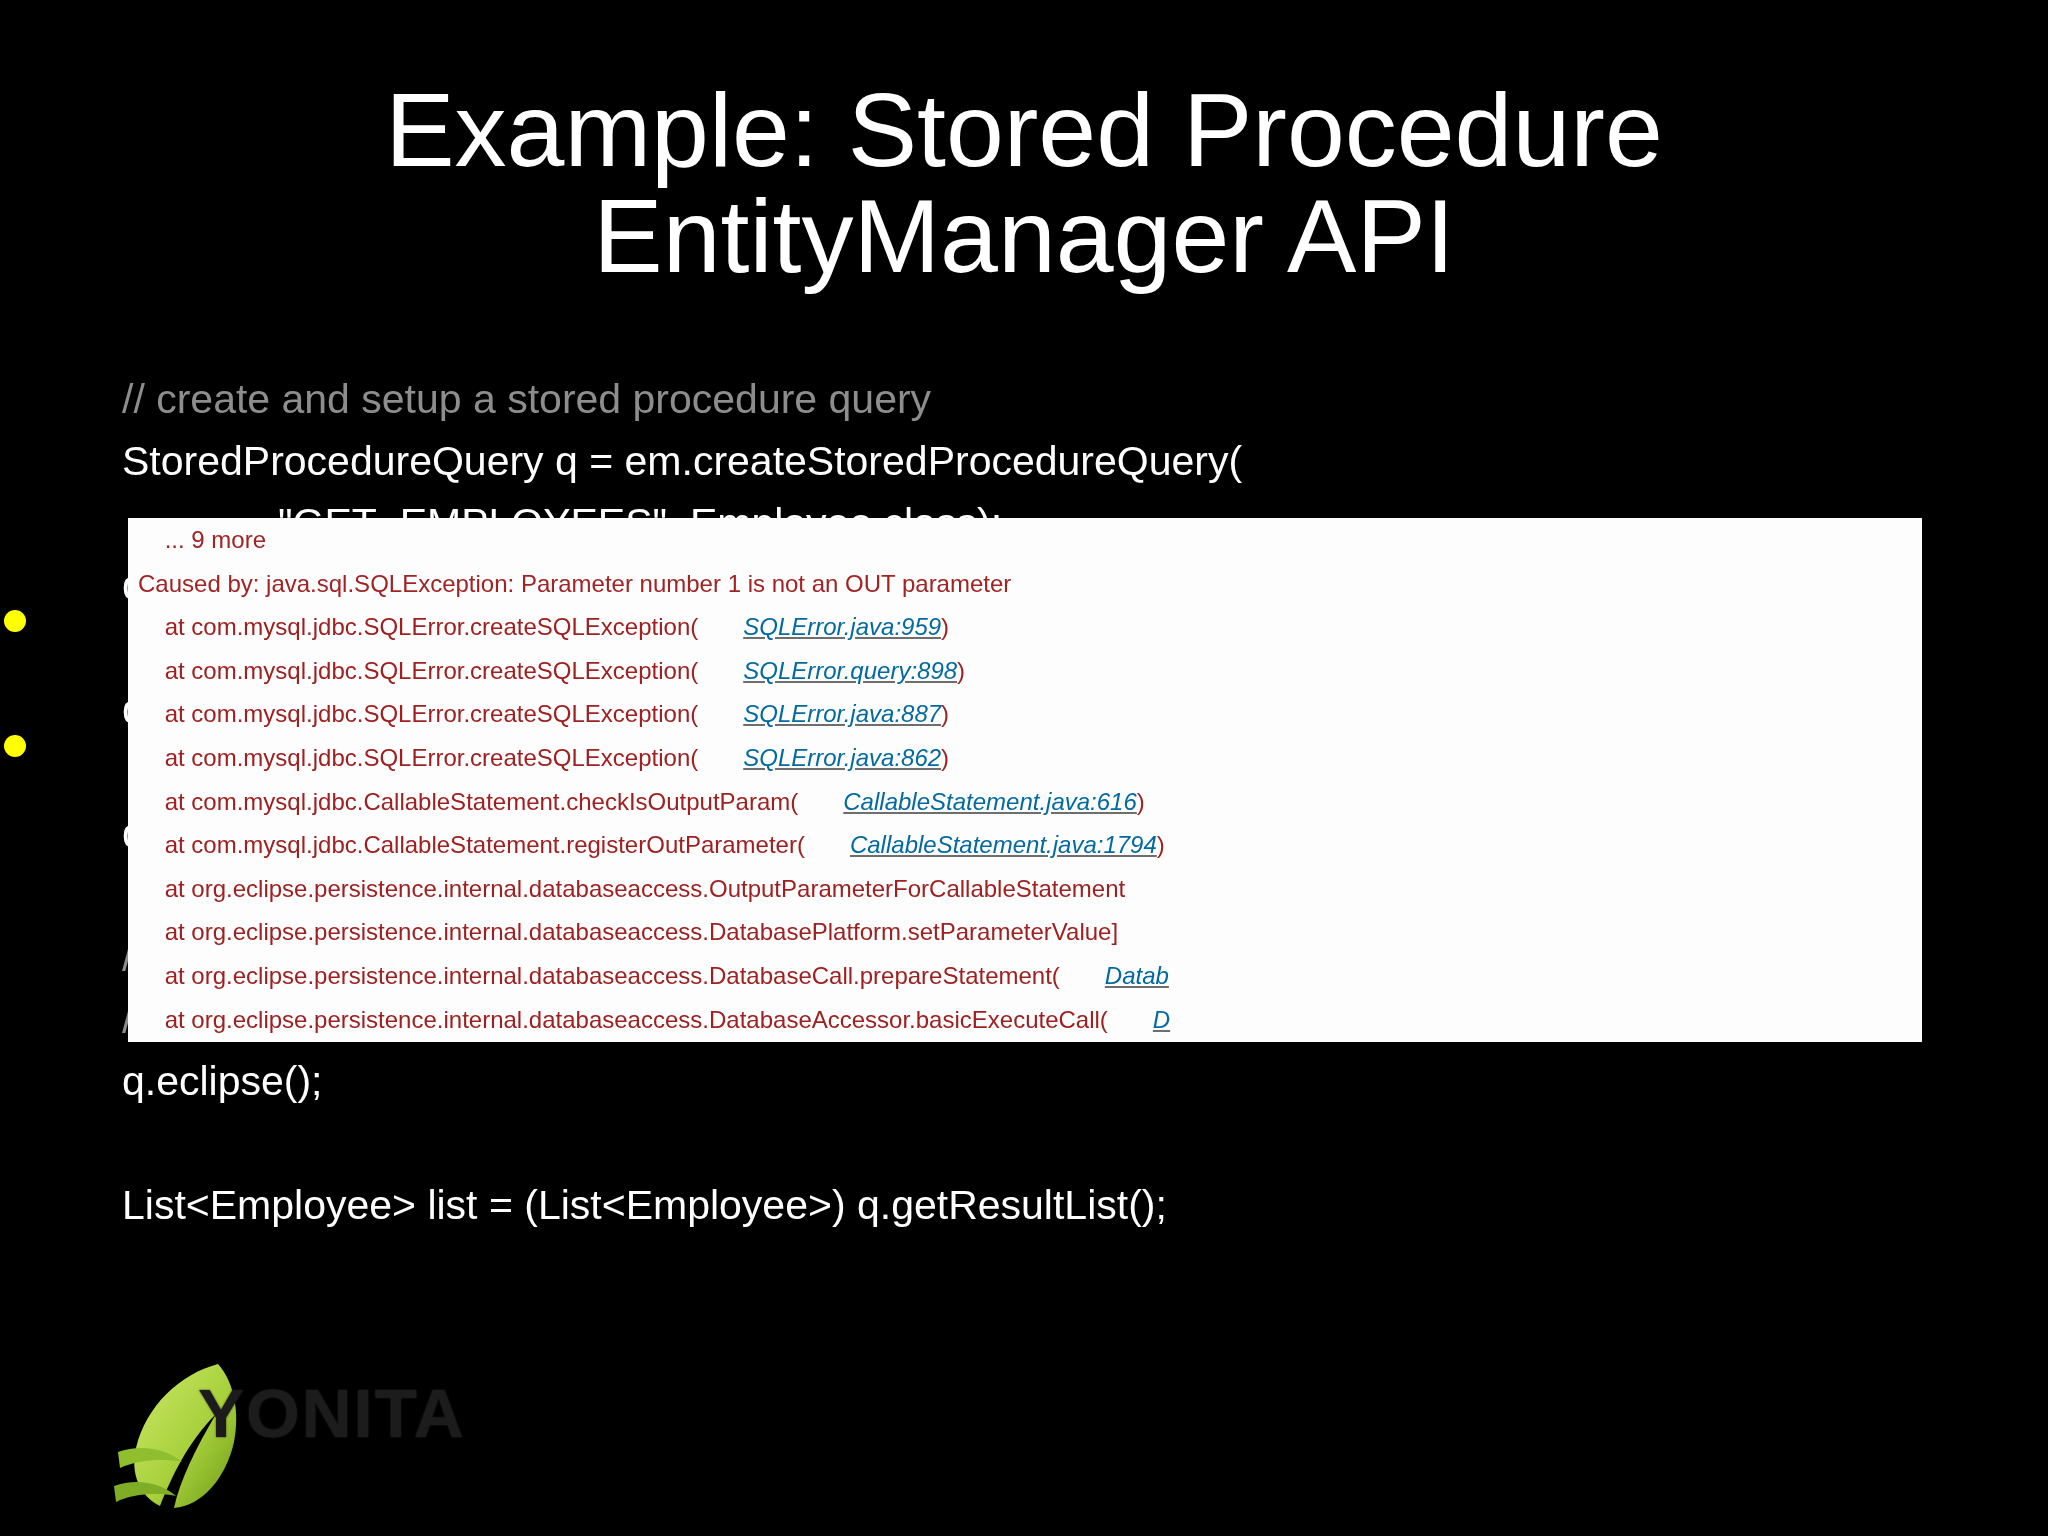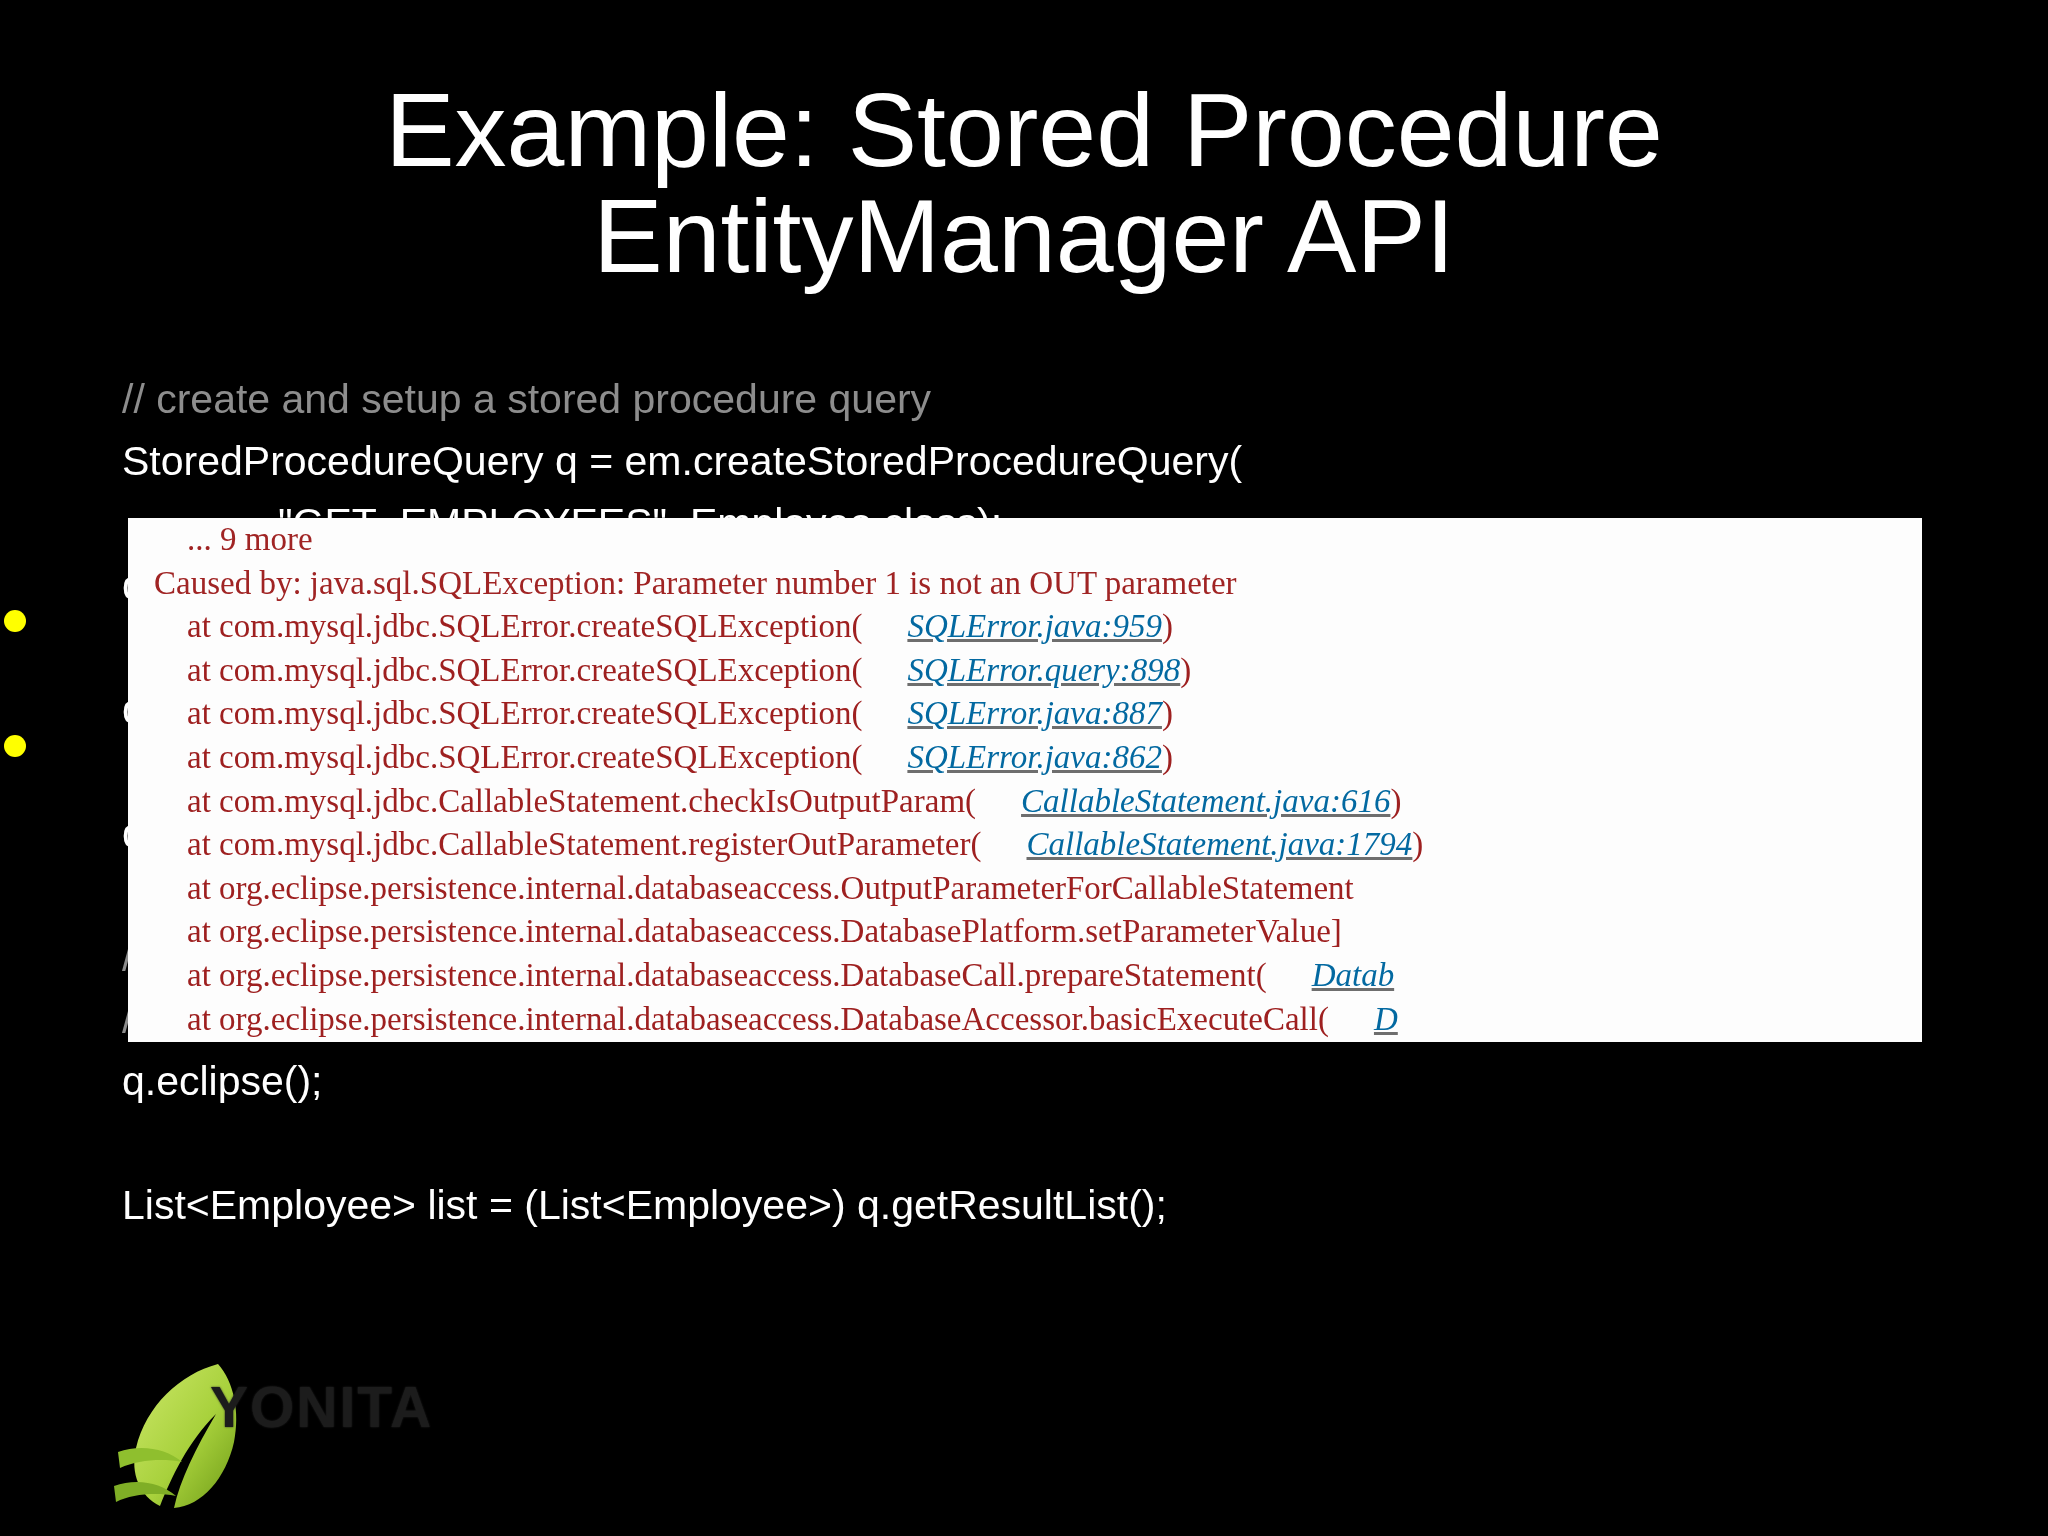--- a/index.html
+++ b/index.html
@@ -27,23 +27,23 @@
     position: absolute;
     left: 110px;
     bottom: 10px;
     width: 500px;
     height: 170px;
     pointer-events: none;
     z-index: 1;
   }
   #watermark .wm-text {
     position: absolute;
-    left: 100px;
+    left: 88px;
     top: 18px;
-    font-size: 57px;
+    font-size: 69px;
     font-weight: bold;
     letter-spacing: 2px;
     color: #1c1c1c;
     font-family: "Liberation Sans", sans-serif;
     text-shadow: 0 0 2px #262626;
     white-space: nowrap;
   }
 
   
   #title {
@@ -98,26 +98,26 @@
     position: absolute;
     left: 128px;
     top: 518px;
     width: 1794px;
     height: 524px;
     background: #fdfdfd;
     overflow: hidden;
     z-index: 6;
   }
   .st-line {
-    font-family: Liberation Serif, serif;
-    font-size: 33px;
+    font-family: Liberation Sans, sans-serif;
+    font-size: 24px;
     line-height: 43.6px;
     color: #9e2020;
     white-space: pre;
-    padding-left: 26px;
+    padding-left: 10px;
     letter-spacing: 0px;
   }
   .st-line .file {
     font-style: italic;
     color: #0369a1;
     text-decoration: underline;
     text-decoration-color: #6e6e6e;
     margin-left: 45px;
   }
   .st-line.head { color: #a02424; }

